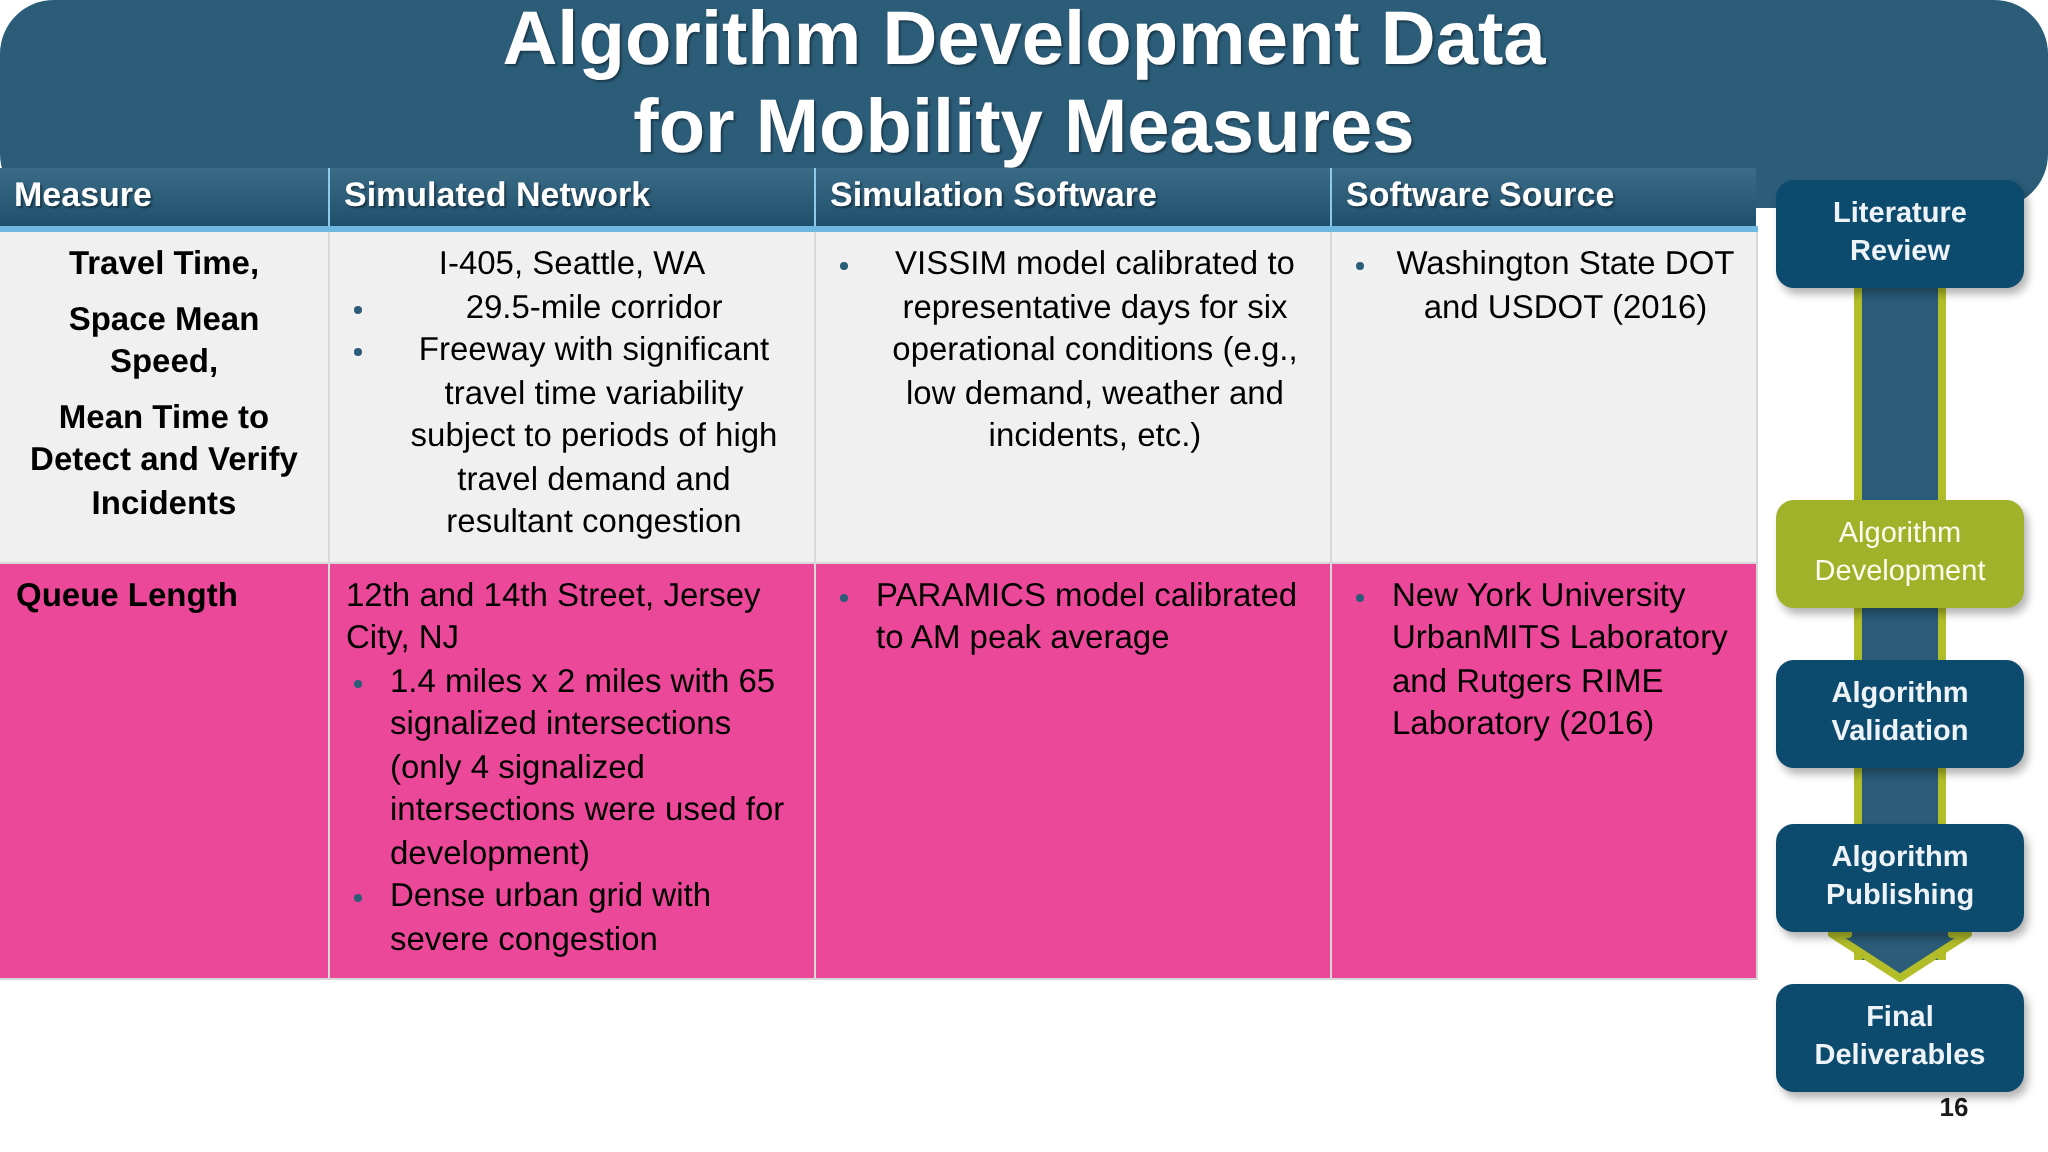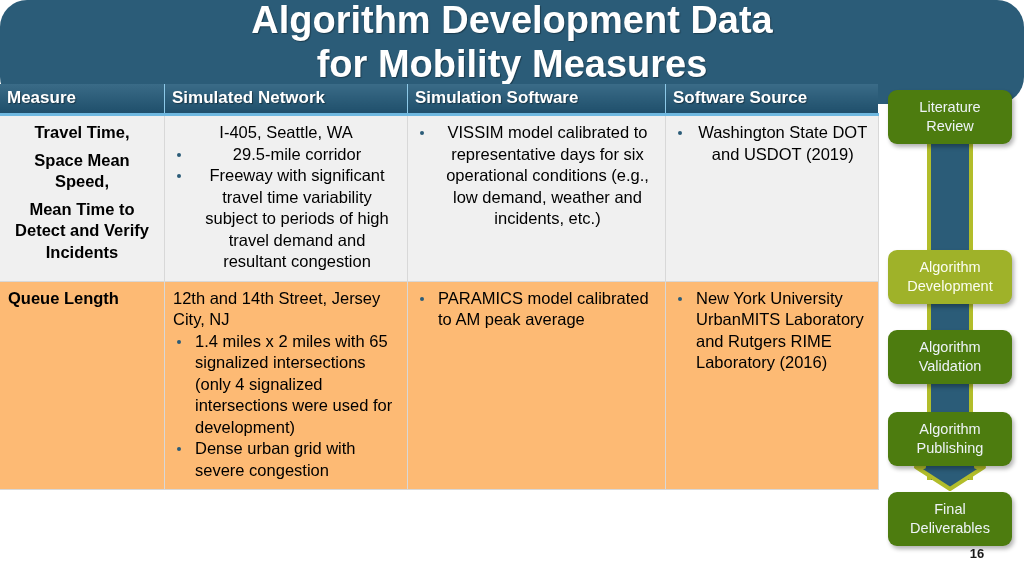--- a/index.html
+++ b/index.html
@@ -67,21 +67,21 @@
     padding: 6px 8px 8px 8px;
     font-size: 16.5px;
     line-height: 21.5px;
     color: #000000;
     border-right: 1px solid #d8d8d8;
     border-bottom: 1px solid #d8d8d8;
   }
   #data-table td:last-child { border-right: 1px solid #d8d8d8; }
 
   tr.row-shaded td { background: #f0f0f0; text-align: center; }
-  tr.row-plain td  { background: #fdba74; margin-top: 20px; }
+  tr.row-plain td  { background: #ec4899; margin-top: 20px; }
 
   td.measure-cell {
     font-weight: bold;
     font-size: 16px;
     line-height: 23px;
     padding-left: 10px;
   }
   td.measure-cell.mid { vertical-align: middle; }
   .measure-block { margin: 0; }
   .measure-block .mline { display: block; }
@@ -148,21 +148,21 @@
     line-height: 19px;
     text-align: center;
     display: flex;
     align-items: center;
     justify-content: center;
     box-sizing: border-box;
     z-index: 3;
     box-shadow: 2px 3px 4px rgba(0,0,0,0.30);
     white-space: pre-line;
   }
-  .flow-box.dark { background: #4d7c0f; }
+  .flow-box.dark { background: #0c4a6e; font-weight: bold; }
   .flow-box.olive { background: #9fb229; color: #fbfdf0; }
 
   #flow-box-0 { top: 6px;   height: 54px; }
   #flow-box-1 { top: 86px;  height: 54px; }
   #flow-box-2 { top: 166px; height: 54px; }
   #flow-box-3 { top: 246px; height: 54px; }
   #flow-box-4 { top: 328px; height: 54px; }
   #flow-box-5 { top: 408px; height: 54px; }
 
   
@@ -213,21 +213,21 @@
           <li>Freeway with significant travel time variability subject to periods of high travel demand and resultant congestion</li>
         </ul>
       </td>
       <td>
         <ul class="bullets">
           <li>VISSIM model calibrated to representative days for six operational conditions (e.g., low demand, weather and incidents, etc.)</li>
         </ul>
       </td>
       <td>
         <ul class="bullets">
-          <li>Washington State DOT and USDOT (2019)</li>
+          <li>Washington State DOT and USDOT (2016)</li>
         </ul>
       </td>
     </tr>
 
     <tr class="row-plain">
       <td class="measure-cell mid">
         <div class="measure-block">
           <span class="mline">Queue Length</span>
         </div>
       </td>

